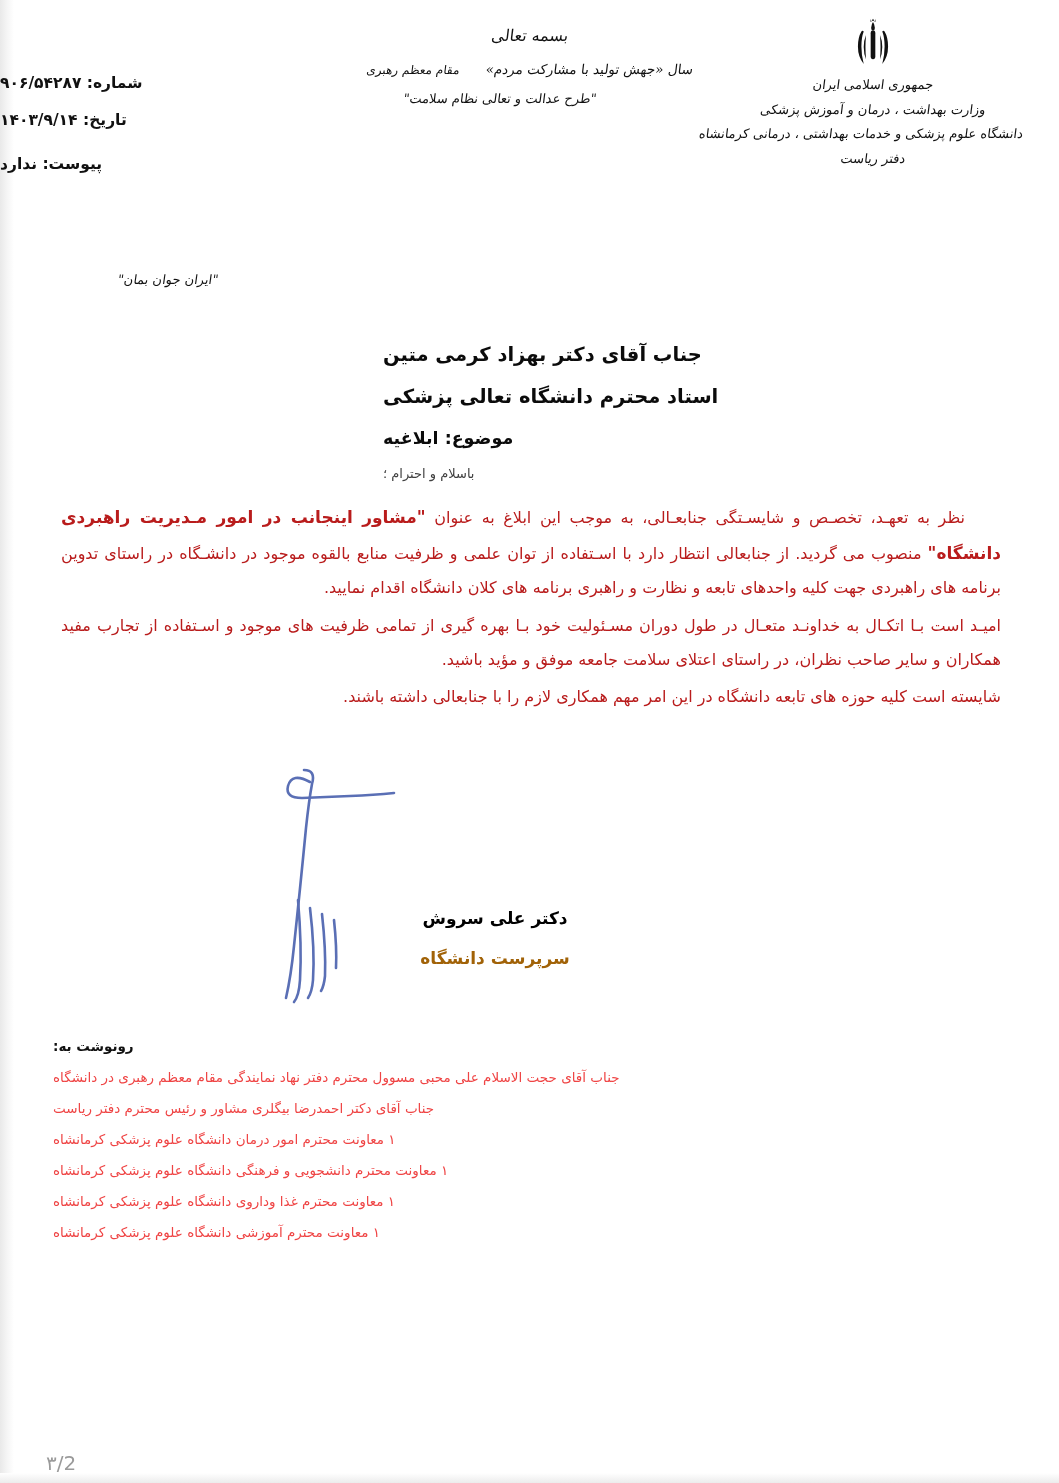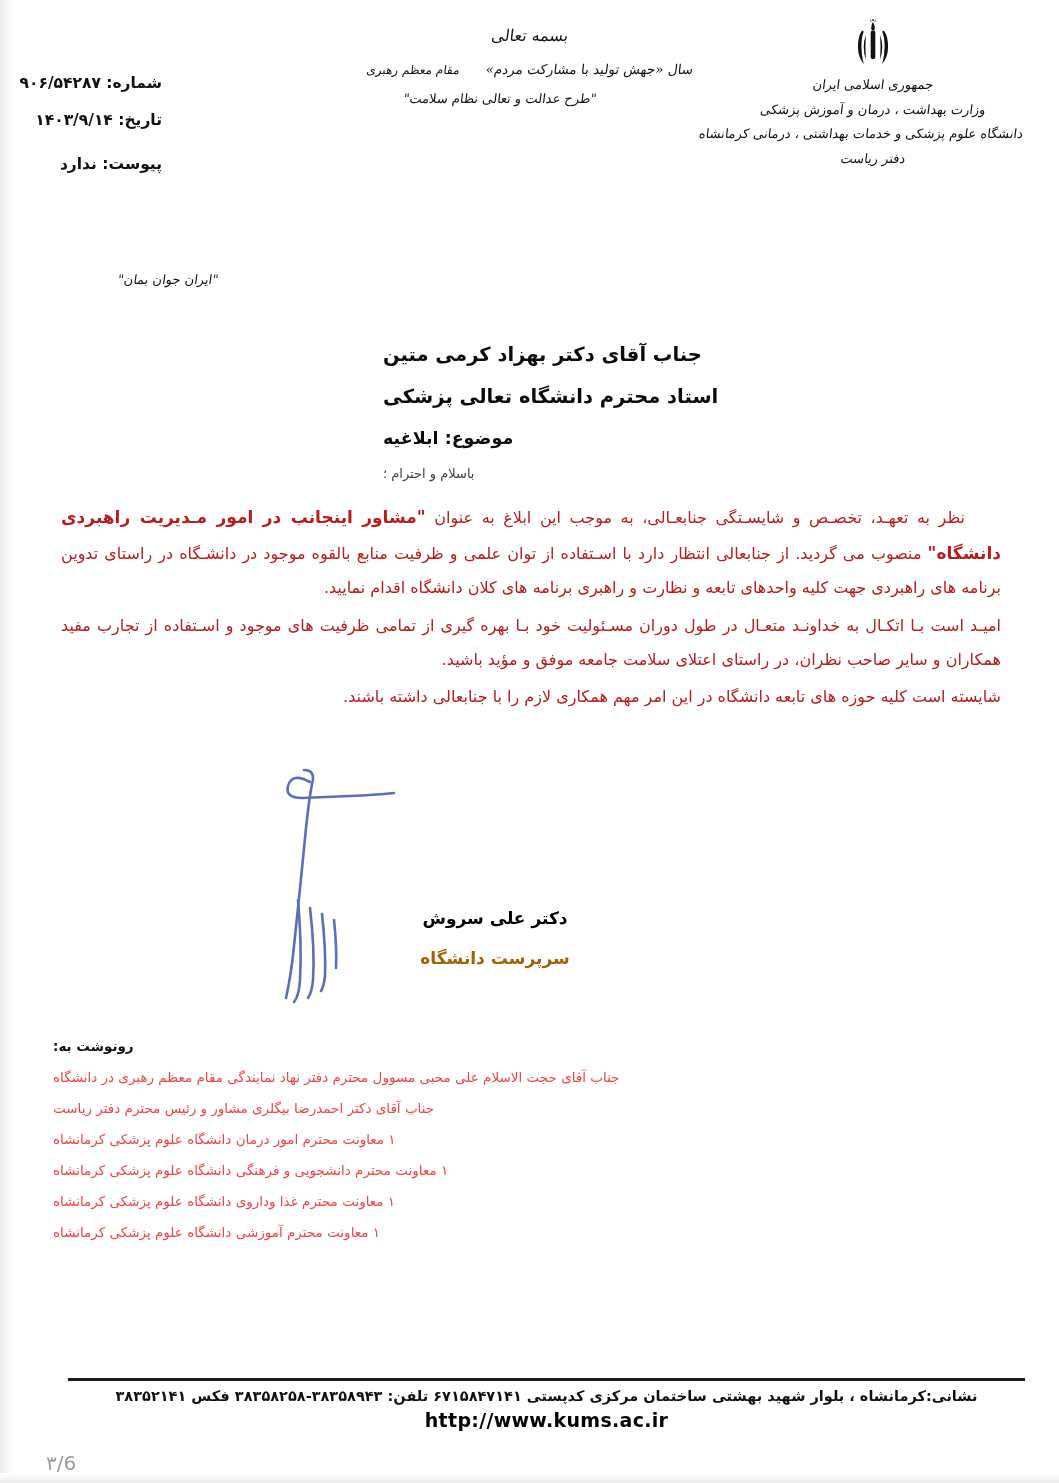--- a/index.html
+++ b/index.html
@@ -100,21 +100,21 @@
     top: 74px;
     width: 270px;
     text-align: left;
     direction: rtl;
   }
   .meta-row {
     font-size: 15.5px;
     font-weight: bold;
     color: #111;
     letter-spacing: 0.2px;
-    text-align: right;
+    text-align: left;
     padding-left: 0;
     margin-bottom: 19px;
     padding-right: 108px;
   }
   .meta-row.attach { margin-top: 26px; }
 
   .motto {
     position: absolute;
     left: 118px;
     top: 272px;
@@ -356,20 +356,15 @@
   <div class="cc">
     <div class="cc-title">رونوشت به:</div>
     <div class="cc-item">جناب آقای حجت الاسلام علی محبی مسوول محترم دفتر نهاد نمایندگی مقام معظم رهبری در دانشگاه</div>
     <div class="cc-item">جناب آقای دکتر احمدرضا بیگلری مشاور و رئیس محترم دفتر ریاست</div>
     <div class="cc-item">۱ معاونت محترم امور درمان دانشگاه علوم پزشکی کرمانشاه</div>
     <div class="cc-item">۱ معاونت محترم دانشجویی و فرهنگی دانشگاه علوم پزشکی کرمانشاه</div>
     <div class="cc-item">۱ معاونت محترم غذا وداروی دانشگاه علوم پزشکی کرمانشاه</div>
     <div class="cc-item">۱ معاونت محترم آموزشی دانشگاه علوم پزشکی کرمانشاه</div>
   </div>
 
-  <div class="footer">
-    <div class="footer-rule"></div>
-    <div class="footer-address">نشانی:کرمانشاه ، بلوار شهید بهشتی  ساختمان مرکزی کدپستی ۶۷۱۵۸۴۷۱۴۱ تلفن: ۳۸۳۵۸۹۴۳-۳۸۳۵۸۲۵۸ فکس   ۳۸۳۵۲۱۴۱</div>
-    <div class="footer-url">http://www.kums.ac.ir</div>
-  </div>
-  <div class="page-number">۳/6</div>
+  <div class="page-number">۳/2</div>
 
 </div>
 
 </body></html>

